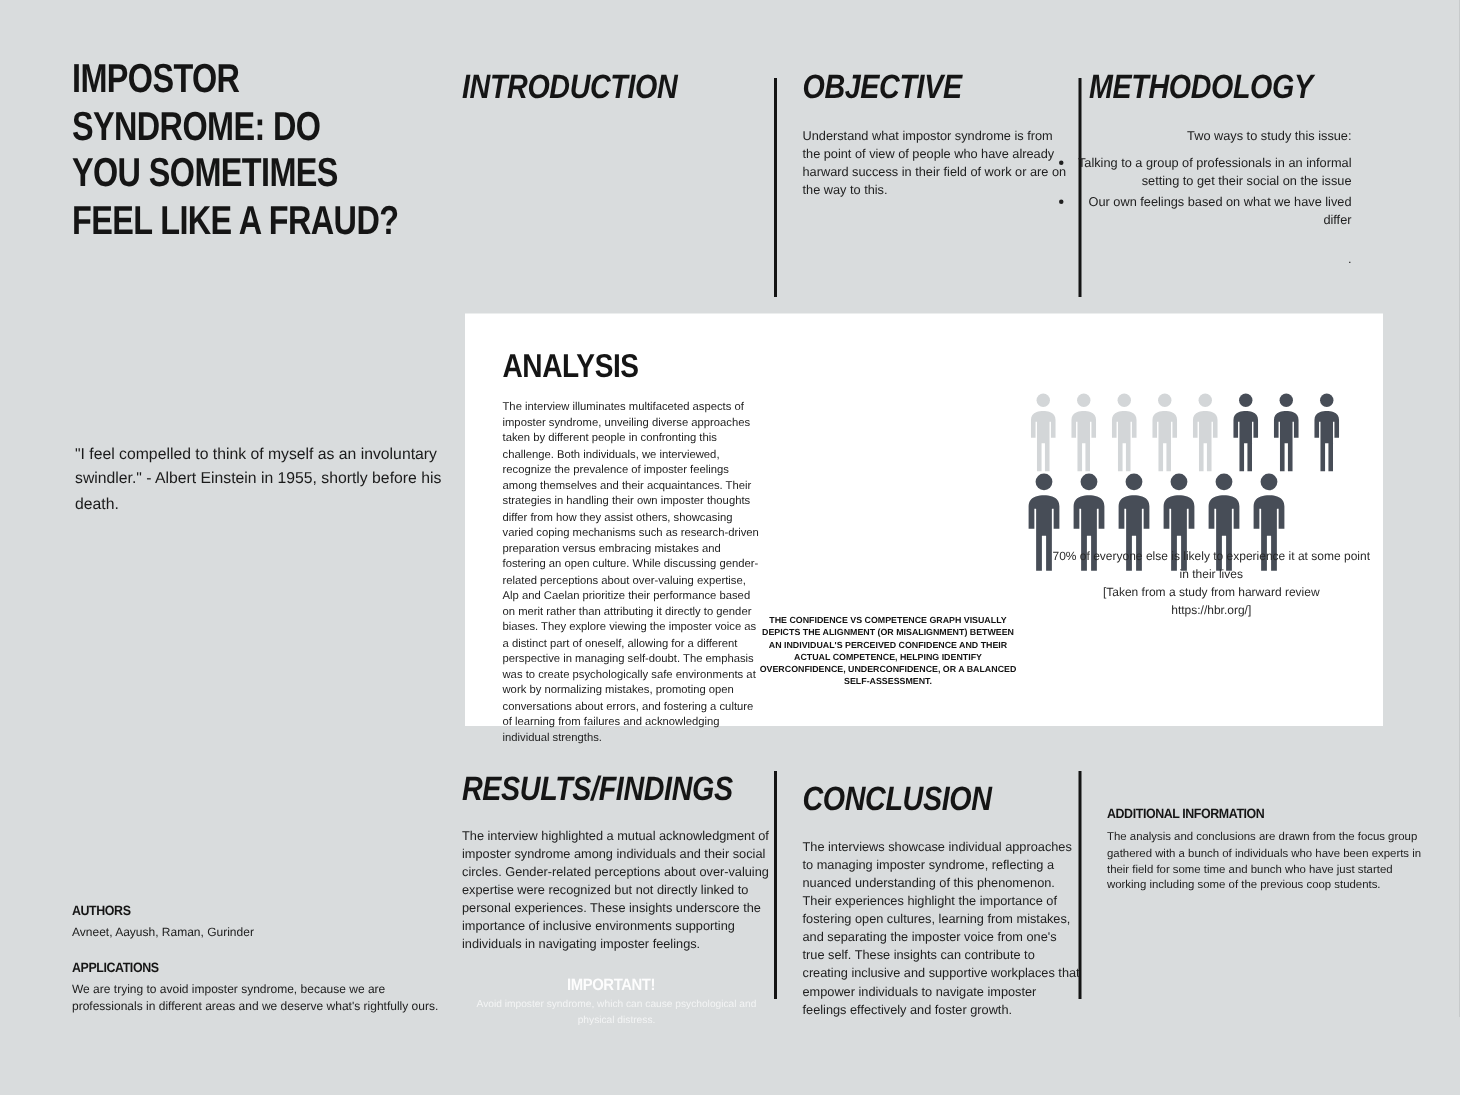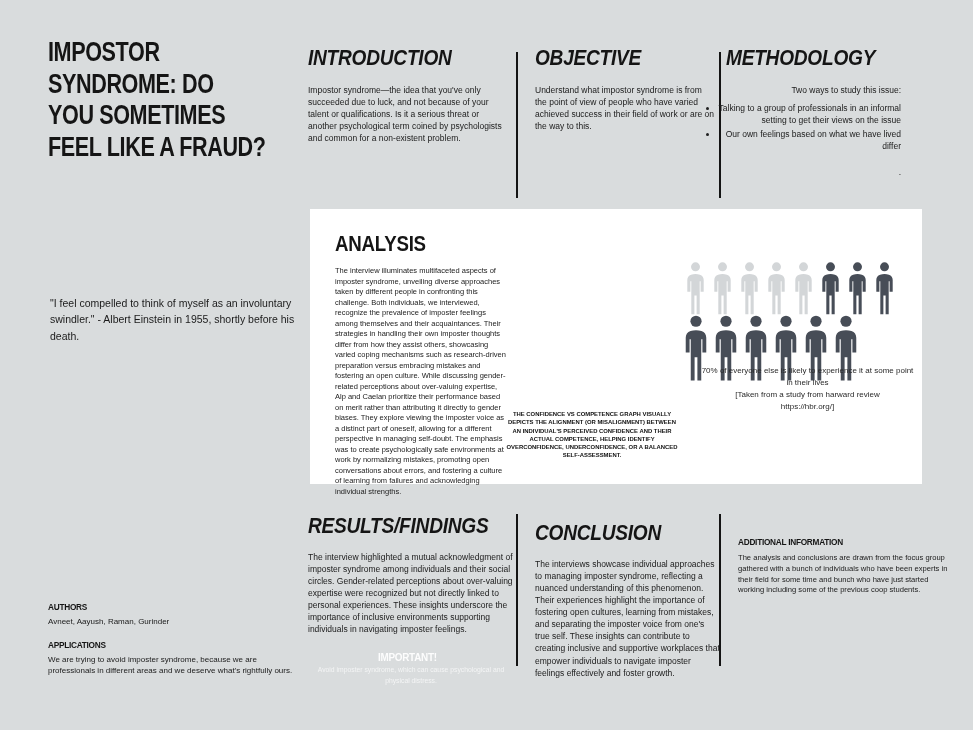--- a/index.html
+++ b/index.html
@@ -51,33 +51,32 @@
 FEEL LIKE A FRAUD?</div>
   </div>
 
   <div class="abs quote" style="left:50px;top:295px;width:248px;">"I feel compelled to think of myself as an involuntary swindler." - Albert Einstein in 1955, shortly before his death.</div>
 
   <div class="abs vline" style="left:516px;top:52px;height:146px;"></div>
   <div class="abs vline" style="left:719px;top:52px;height:146px;"></div>
 
   <div class="abs" style="left:308px;top:45px;width:200px;">
     <div class="h1"><span class="condensed">INTRODUCTION</span></div>
-    <div class="body-txt" style="margin-top:13px;">Impostor syndrome—the idea that you've only succeeded due to luck, and not because of your talent or qualifications. Is it a serious threat or another psychological term coined by psychologists and common for a non-existent problem.</div>
   </div>
 
   <div class="abs" style="left:535px;top:45px;width:180px;">
     <div class="h1"><span class="condensed">OBJECTIVE</span></div>
-    <div class="body-txt" style="margin-top:13px;">Understand what impostor syndrome is from the point of view of people who have varied achieved success in their field of work or are on the way to this.</div>
+    <div class="body-txt" style="margin-top:13px;">Understand what impostor syndrome is from the point of view of people who have already harward success in their field of work or are on the way to this.</div>
   </div>
 
   <div class="abs" style="left:696px;top:45px;width:205px;text-align:right;">
     <div class="h1"><span class="condensed">METHODOLOGY</span></div>
     <div class="body-txt" style="margin-top:13px;">Two ways to study this issue:</div>
     <ul class="bullets">
-      <li>Talking to a group of professionals in an informal setting to get their views on the issue</li>
+      <li>Talking to a group of professionals in an informal setting to get their social on the issue</li>
       <li>Our own feelings based on what we have lived differ</li>
     </ul>
     <div class="body-txt" style="margin-top:14px;">.</div>
   </div>
 
   <div class="abs panel" style="left:310px;top:209px;width:612px;height:275px;">
 
     <div class="abs" style="left:25px;top:22px;">
       <div class="h2"><span class="condensed">ANALYSIS</span></div>
     </div>

